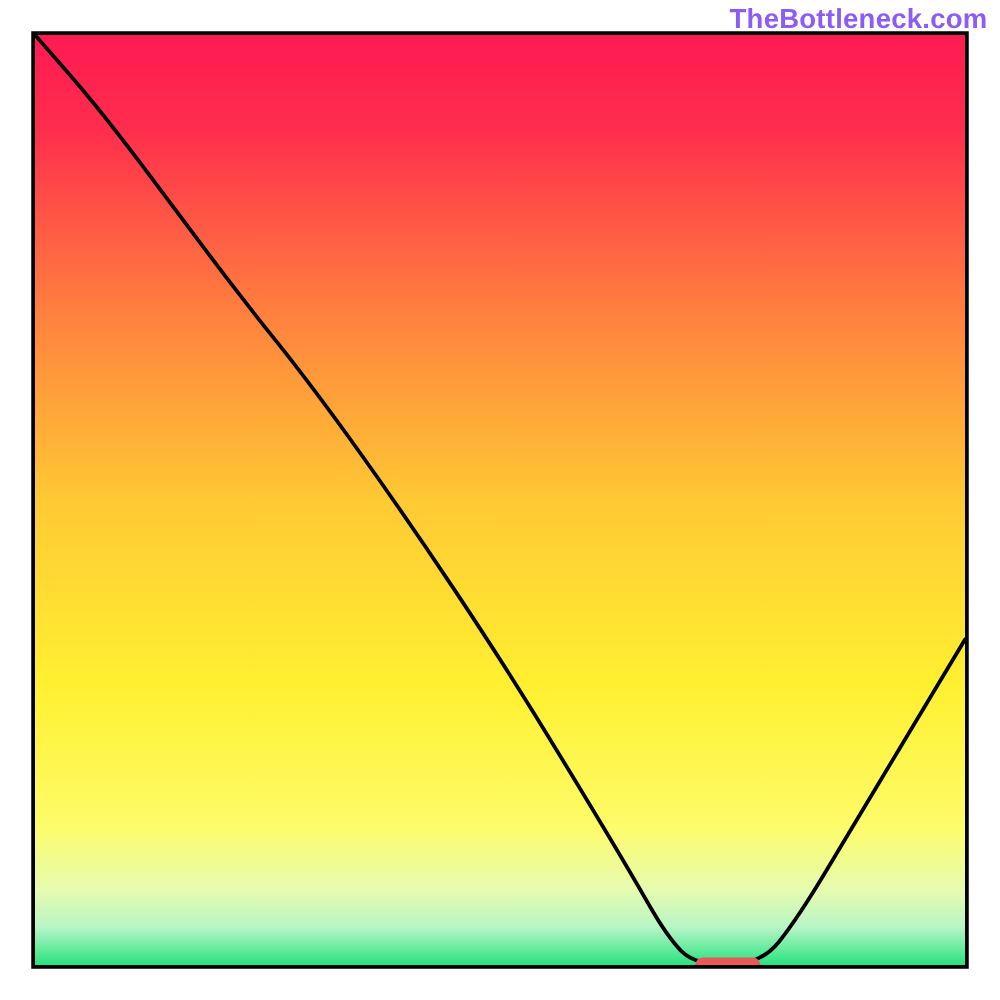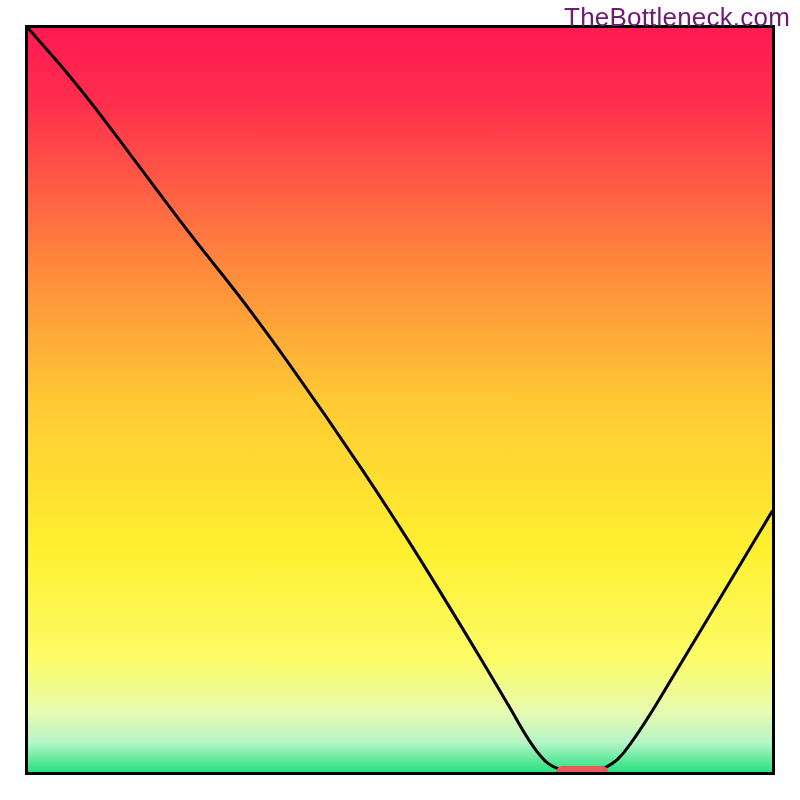--- a/index.html
+++ b/index.html
@@ -7,23 +7,23 @@
     padding: 0;
     width: 800px;
     height: 800px;
     background: #ffffff;
     font-family: Arial, Helvetica, sans-serif;
   }
   .watermark {
     position: absolute;
     top: 2px;
     right: 10px;
-    font-size: 26px;
-    color: #701a75;
-    font-weight: normal;
+    font-size: 22px;
+    color: #8b5cf6;
+    font-weight: bold;
     letter-spacing: 0.2px;
     z-index: 10;
   }
   .chart-frame {
     position: absolute;
     top: 25px;
     left: 25px;
     width: 750px;
     height: 750px;
     border: 3px solid #000000;

